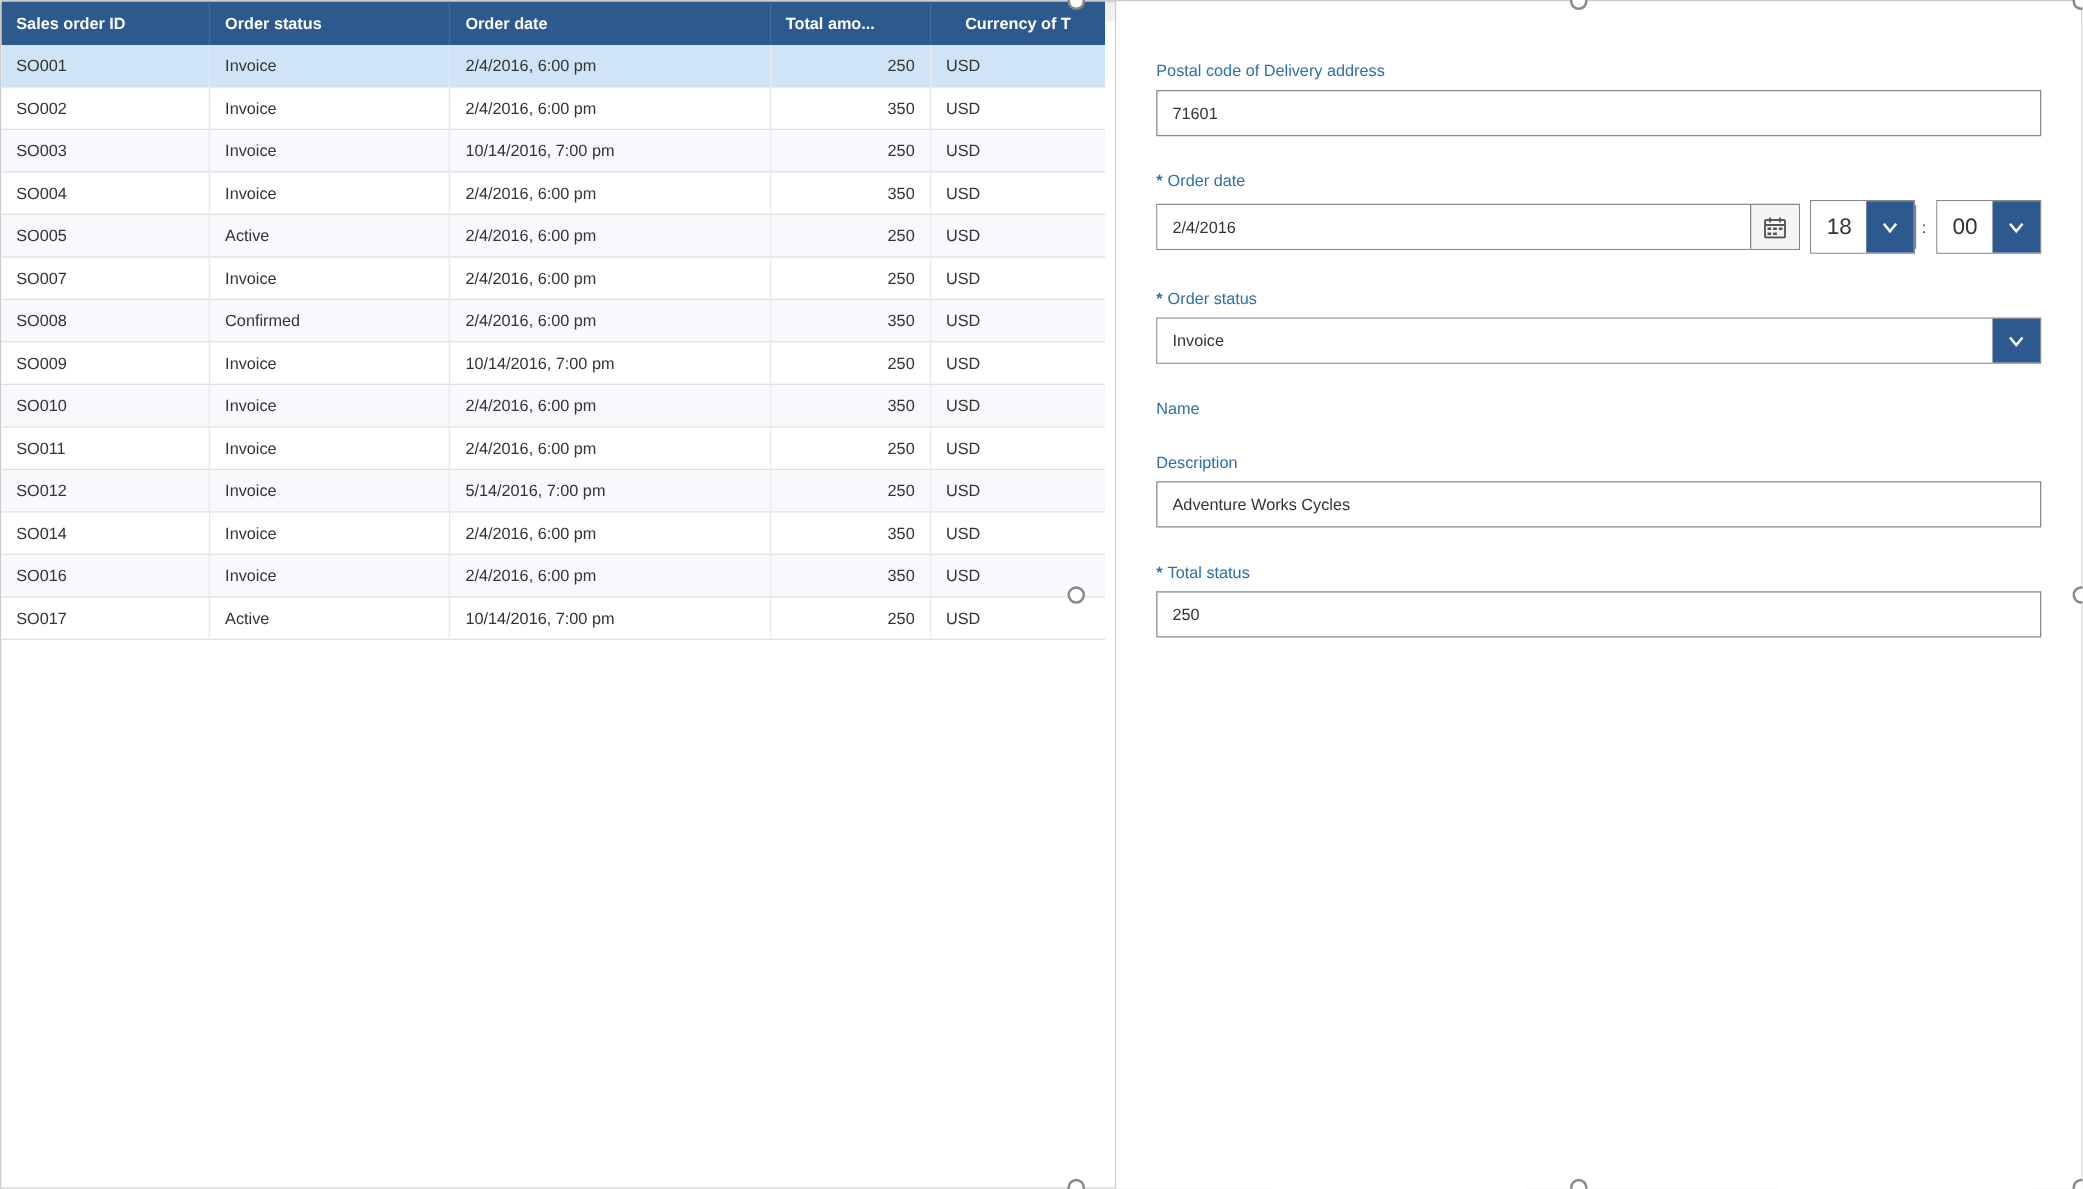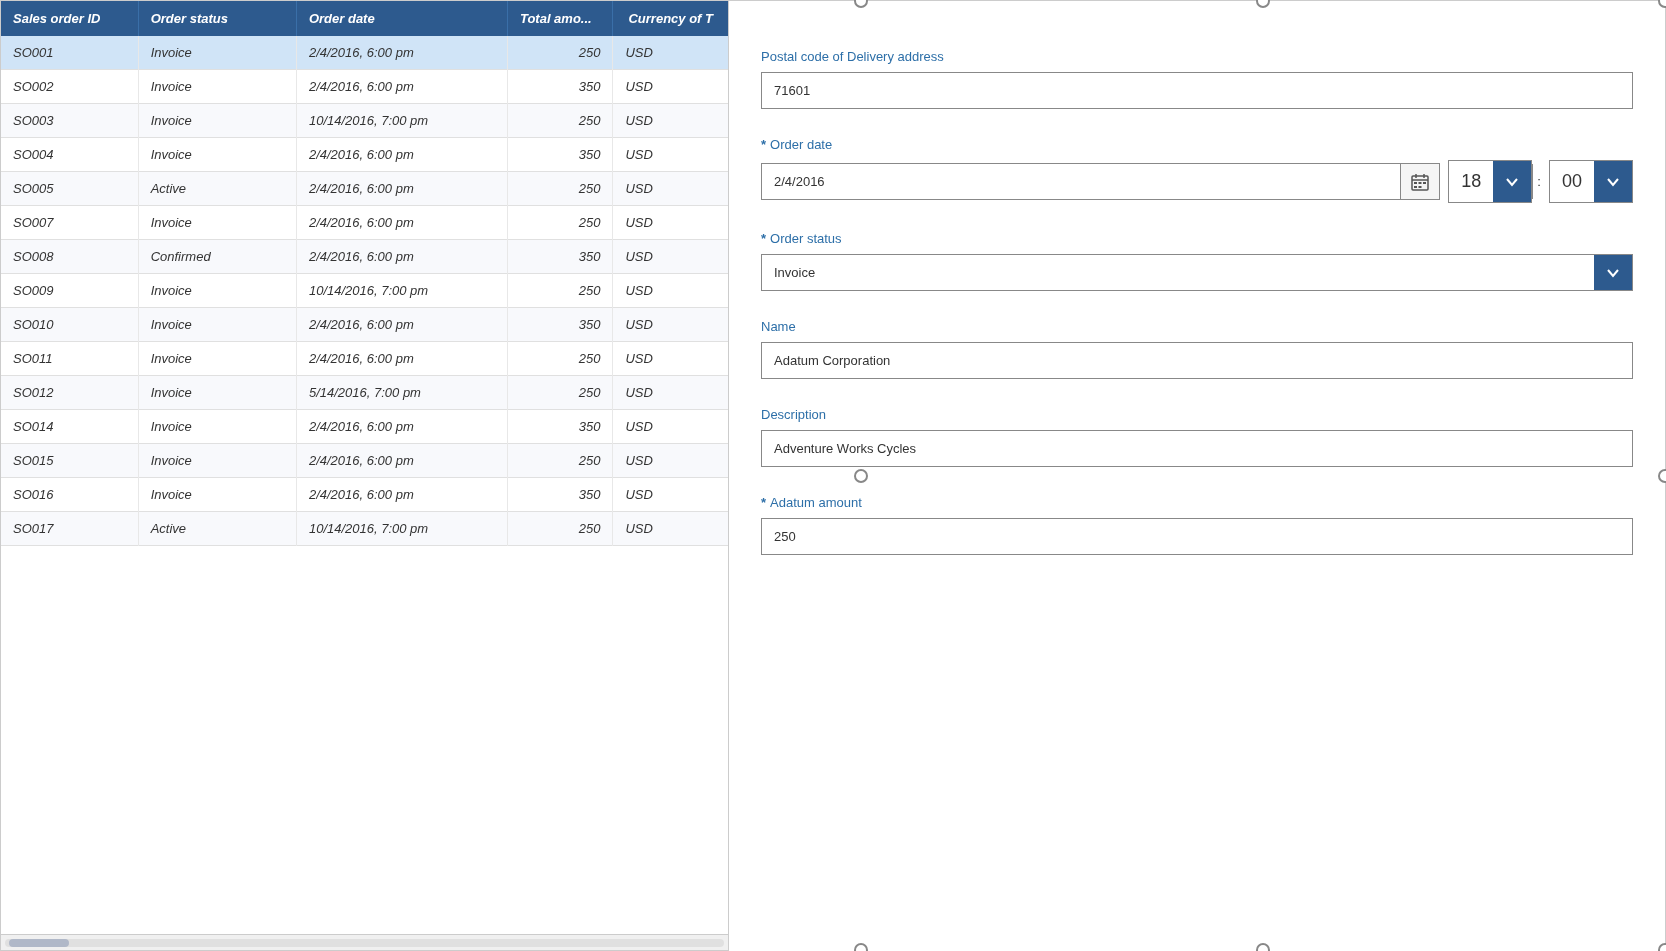--- a/index.html
+++ b/index.html
@@ -22,28 +22,27 @@
       display: flex;
       width: 100%;
       height: 100%;
       background: #fff;
       border: 1px solid #ccc;
       position: relative;
     }
 
     
     .table-panel {
-      width: 728px;
+      width: 892px;
       height: 100%;
       display: flex;
-      flex-direction: column;
+      flex-direction: row;
       border-right: 1px solid #ccc;
       overflow: hidden;
       position: relative;
-      font-style: italic;
     }
 
     .data-table {
       width: 100%;
       border-collapse: collapse;
       flex: 1;
     }
 
     .data-table thead tr {
       background: #2d5a8e;
@@ -416,27 +415,20 @@
               <td class="col-status">Invoice</td>
               <td class="col-date">5/14/2016, 7:00 pm</td>
               <td class="col-amount">250</td>
               <td class="col-currency">USD</td>
             </tr>
             <tr>
               <td class="col-id">SO014</td>
               <td class="col-status">Invoice</td>
               <td class="col-date">2/4/2016, 6:00 pm</td>
               <td class="col-amount">350</td>
-              <td class="col-currency">USD</td>
-            </tr>
-            <tr>
-              <td class="col-id">SO015</td>
-              <td class="col-status">Invoice</td>
-              <td class="col-date">2/4/2016, 6:00 pm</td>
-              <td class="col-amount">250</td>
               <td class="col-currency">USD</td>
             </tr>
             <tr>
               <td class="col-id">SO016</td>
               <td class="col-status">Invoice</td>
               <td class="col-date">2/4/2016, 6:00 pm</td>
               <td class="col-amount">350</td>
               <td class="col-currency">USD</td>
             </tr>
             <tr>
@@ -515,32 +507,31 @@
         <button class="dropdown-btn">
           <svg width="14" height="14" viewBox="0 0 14 14" fill="none" xmlns="http://www.w3.org/2000/svg">
             <polyline points="2,4 7,10 12,4" stroke="white" stroke-width="2" fill="none"></polyline>
           </svg>
         </button>
       </div>
     </div>
 
     <div class="form-field">
       <div class="form-label">Name</div>
-      <input class="form-input" type="text" value="Adatum Corporation" style="">
     </div>
 
     <div class="form-field">
       <div class="form-label">Description</div>
       <input class="form-input" type="text" value="Adventure Works Cycles" style="">
     </div>
 
     <div class="form-field">
       <div class="form-label">
         <span class="required-star">*</span>
-        <span>Adatum amount</span>
+        <span>Total status</span>
       </div>
       <input class="form-input" type="text" value="250" style="">
     </div>
 
   </div>
 
   <div class="corner-handle handle-top-left"></div>
   <div class="corner-handle handle-top-mid"></div>
   <div class="corner-handle handle-top-right"></div>
   <div class="corner-handle handle-mid-left"></div>

